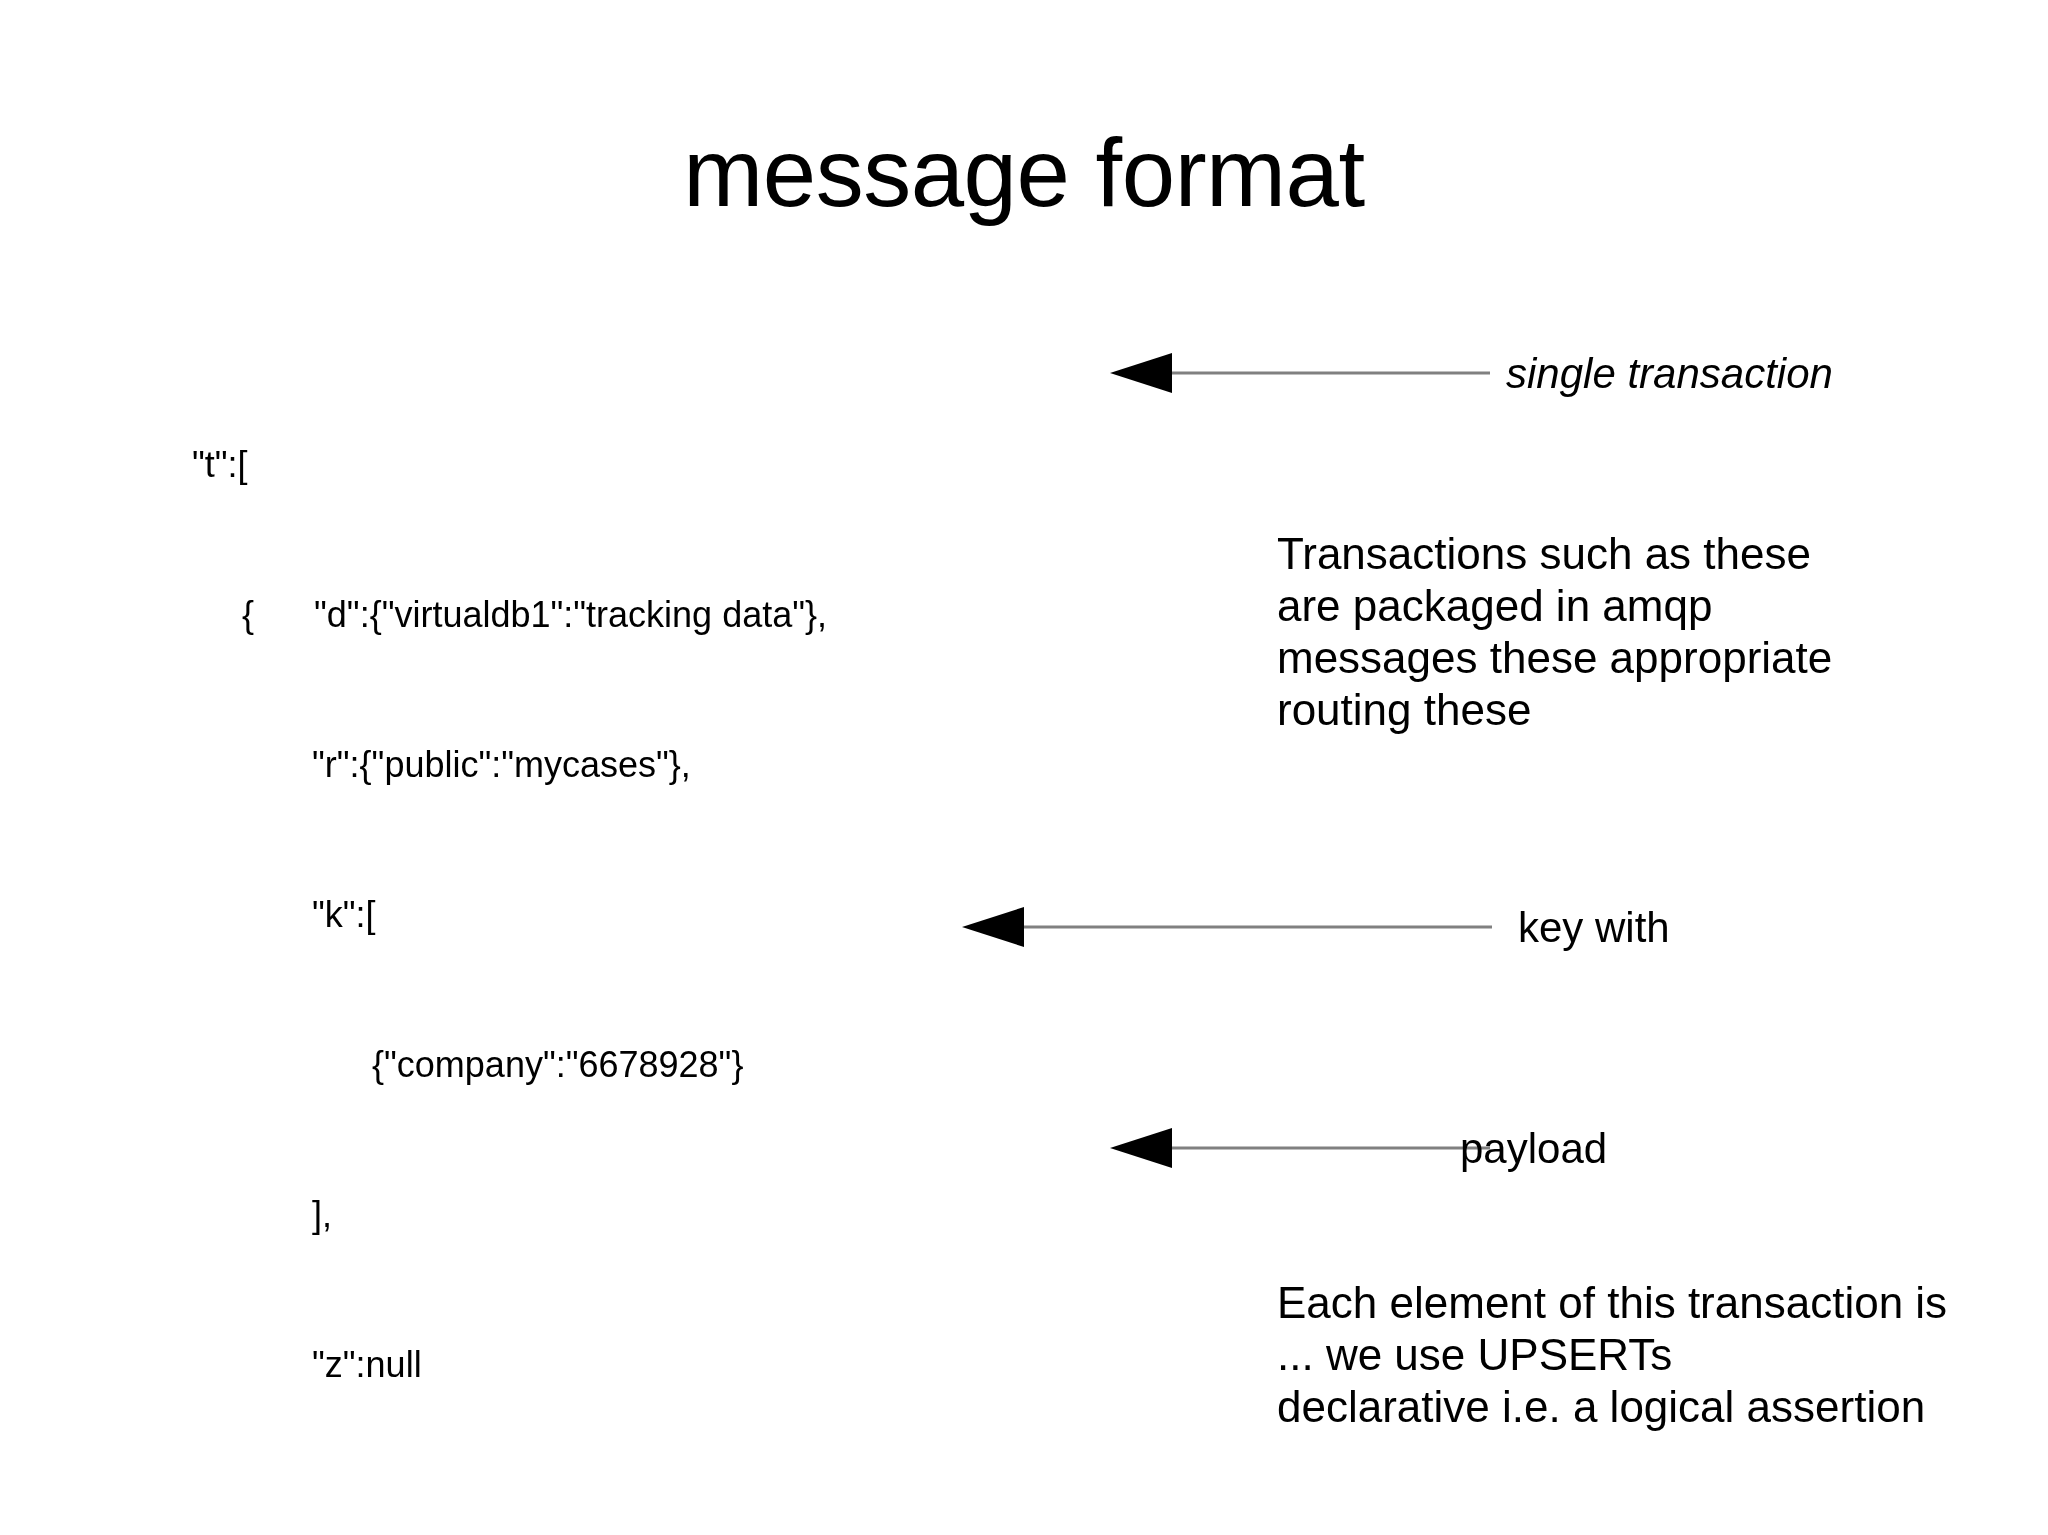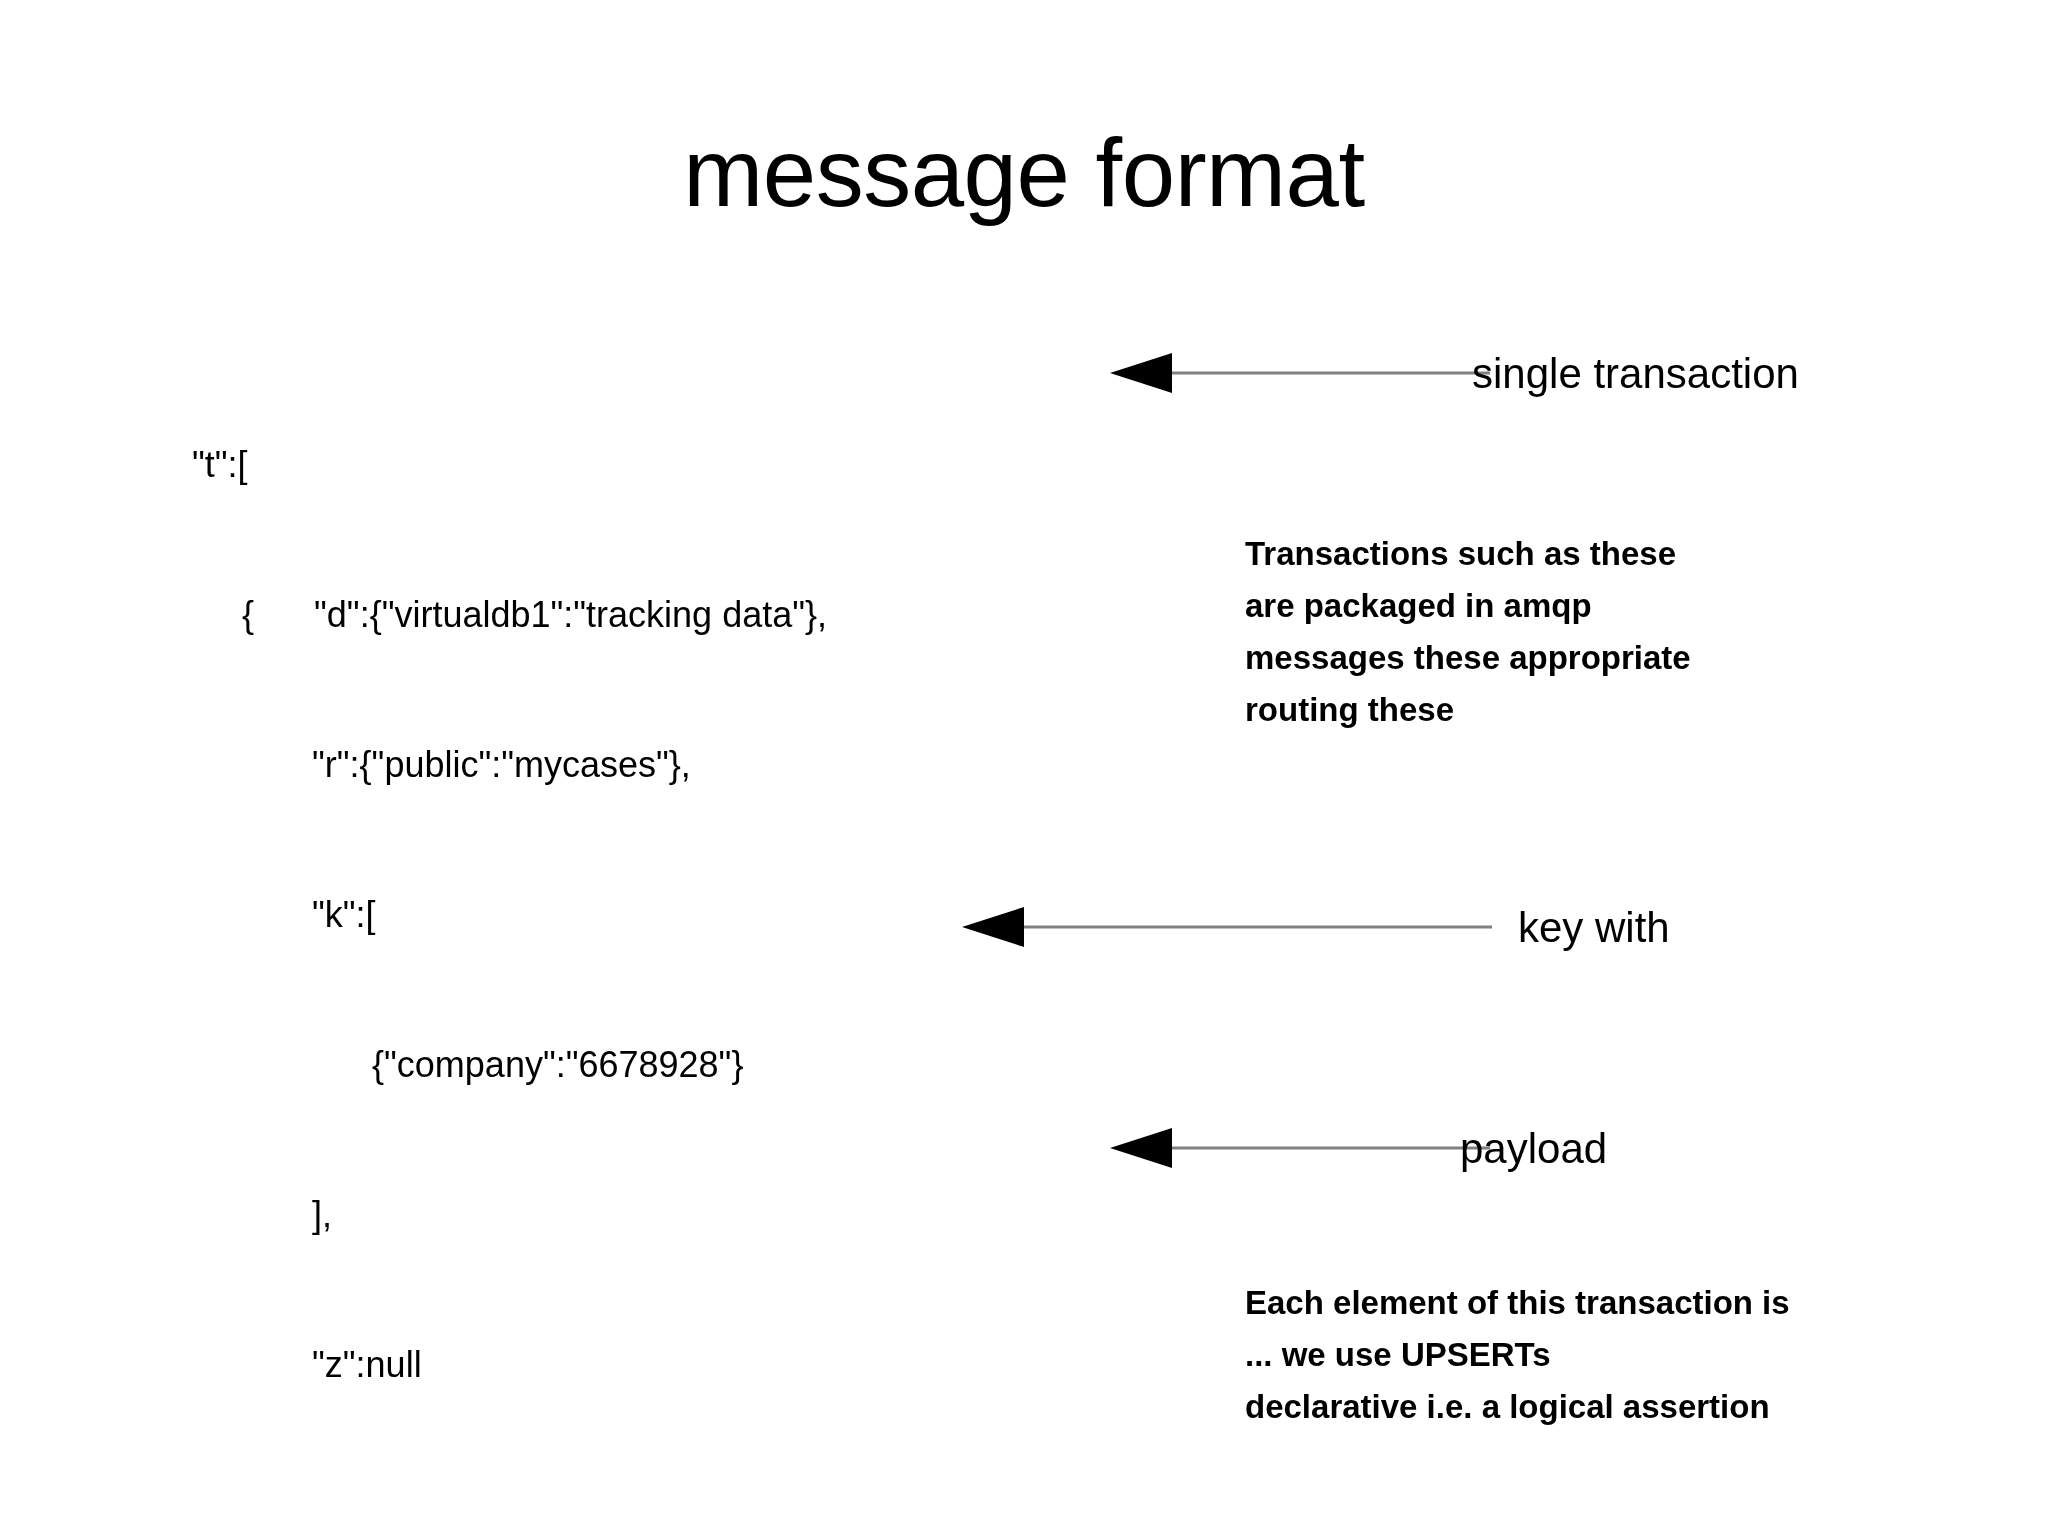--- a/index.html
+++ b/index.html
@@ -62,23 +62,24 @@
     position: absolute;
     font-size: 42px;
     line-height: 48px;
     font-weight: 400;
     white-space: nowrap;
   }
 
   
   .note-block {
     position: absolute;
-    font-size: 33px;
+    font-size: 44px;
     line-height: 52px;
-    font-weight: 700;
+    font-weight: 400;
+    margin-left: 32px;
   }
   .note-block .note-line {
     white-space: nowrap;
   }
 </style>
 </head>
 <body>
 
 <div class="slide-title">message format</div>
 
@@ -107,21 +108,21 @@
   
   
 </div>
 
 <div class="annotation-arrow" style="left:1110px; top:353px; width:380px;">
   <svg class="arrow-svg" width="380" height="40" viewBox="0 0 380 40">
     <line x1="58" y1="20" x2="380" y2="20" stroke="#808080" stroke-width="3"></line>
     <polygon points="0,20 62,0 62,40" fill="#000000"></polygon>
   </svg>
 </div>
-<div class="annotation-label" style="left:1472px; top:350px;">single transaction</div>
+<div class="annotation-label" style="left:1506px; top:350px;font-style:italic;">single transaction</div>
 
 <div class="note-block" style="left:1245px; top:528px;">
   <div class="note-line">Transactions such as these</div>
   <div class="note-line">are packaged in amqp</div>
   <div class="note-line">messages these appropriate</div>
   <div class="note-line">routing these</div>
 </div>
 
 <div class="annotation-arrow" style="left:962px; top:907px; width:530px;">
   <svg class="arrow-svg" width="530" height="40" viewBox="0 0 530 40">

